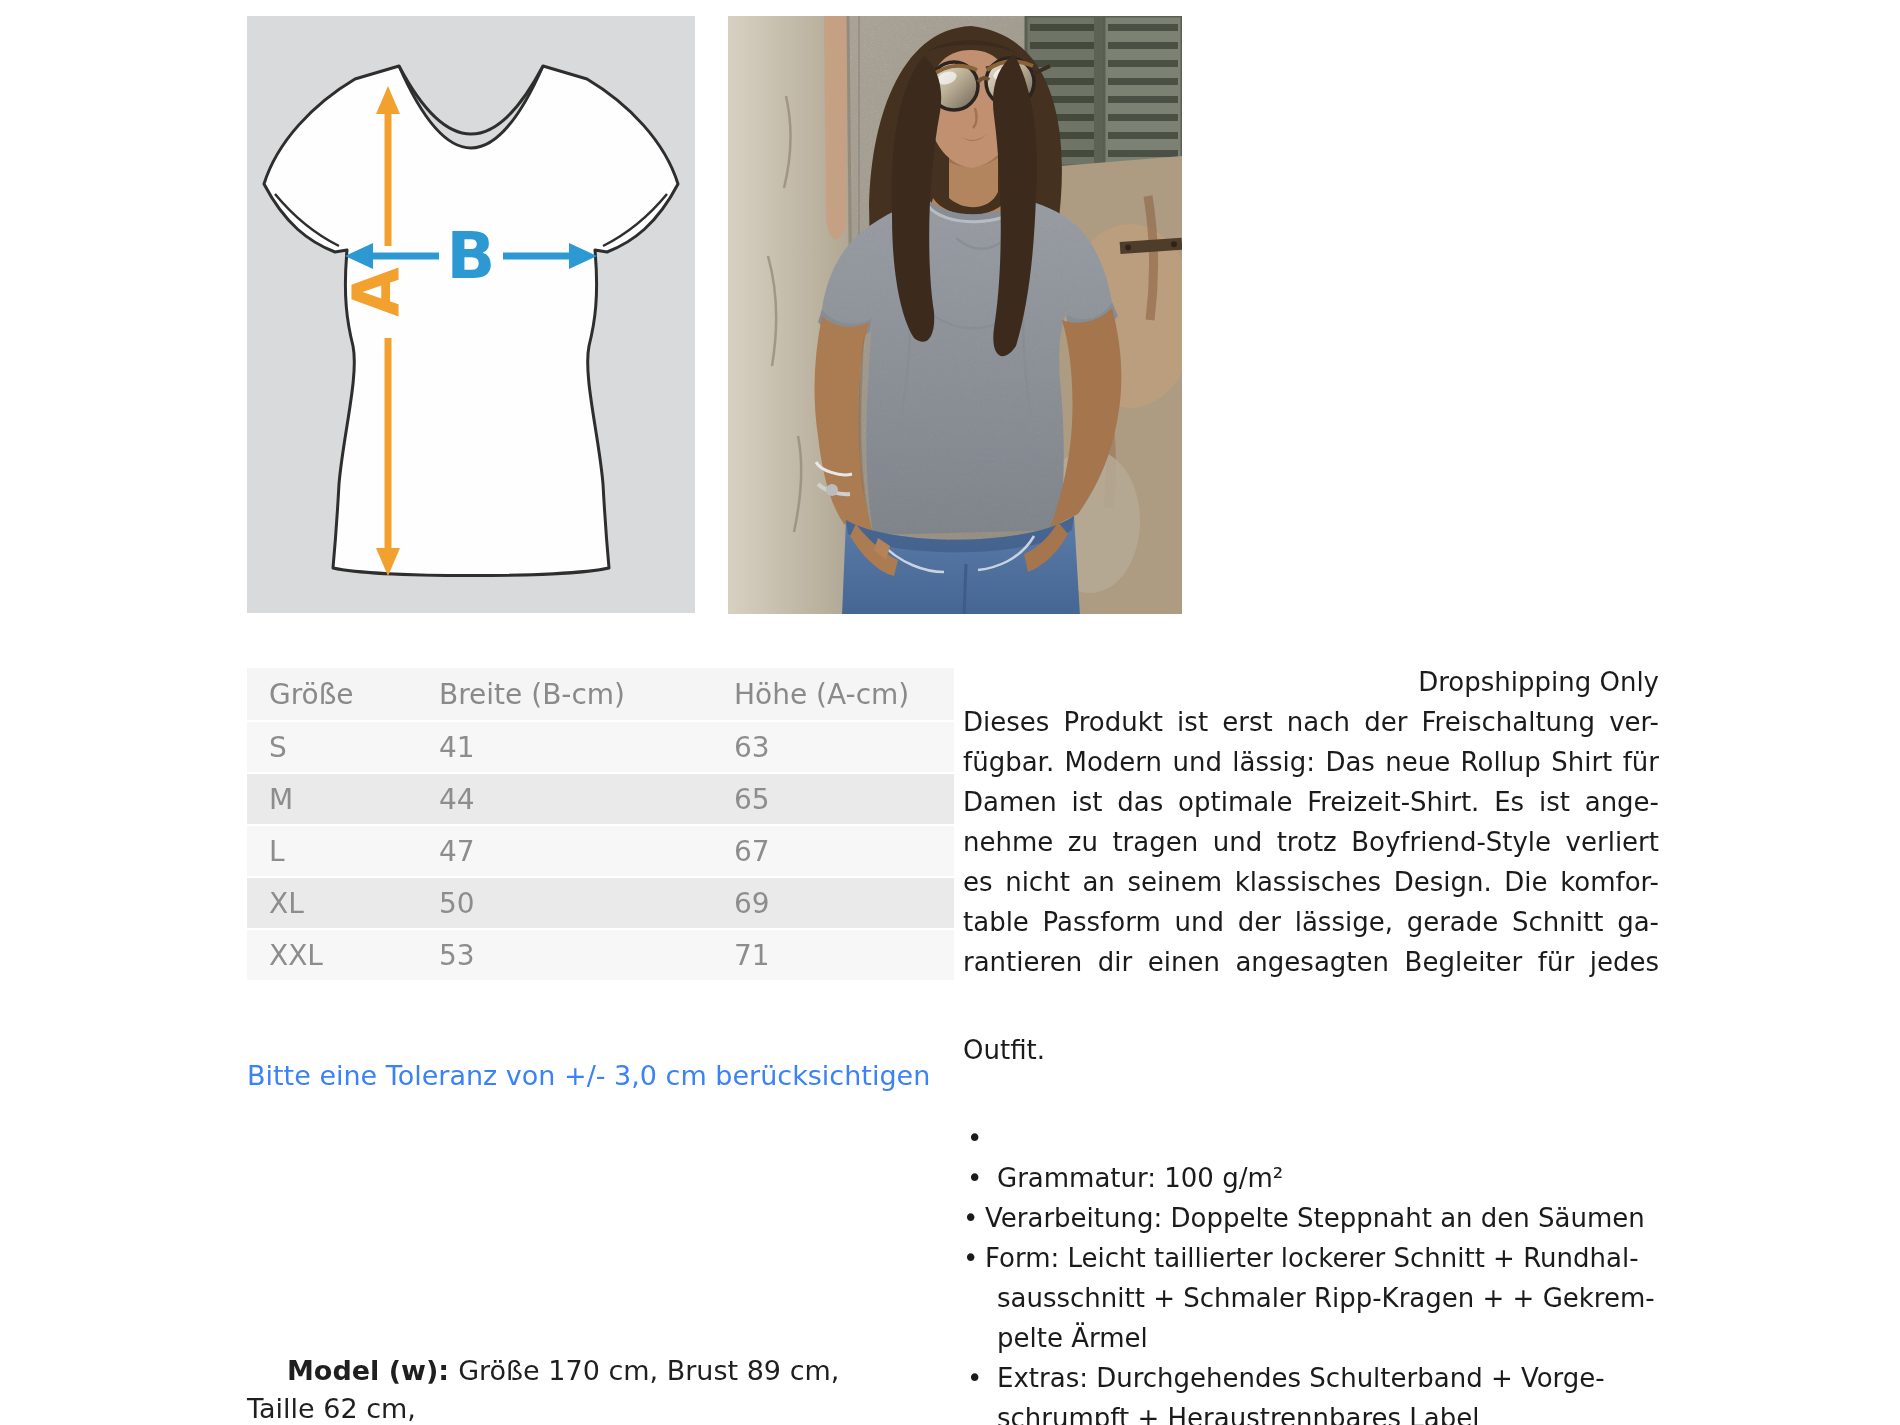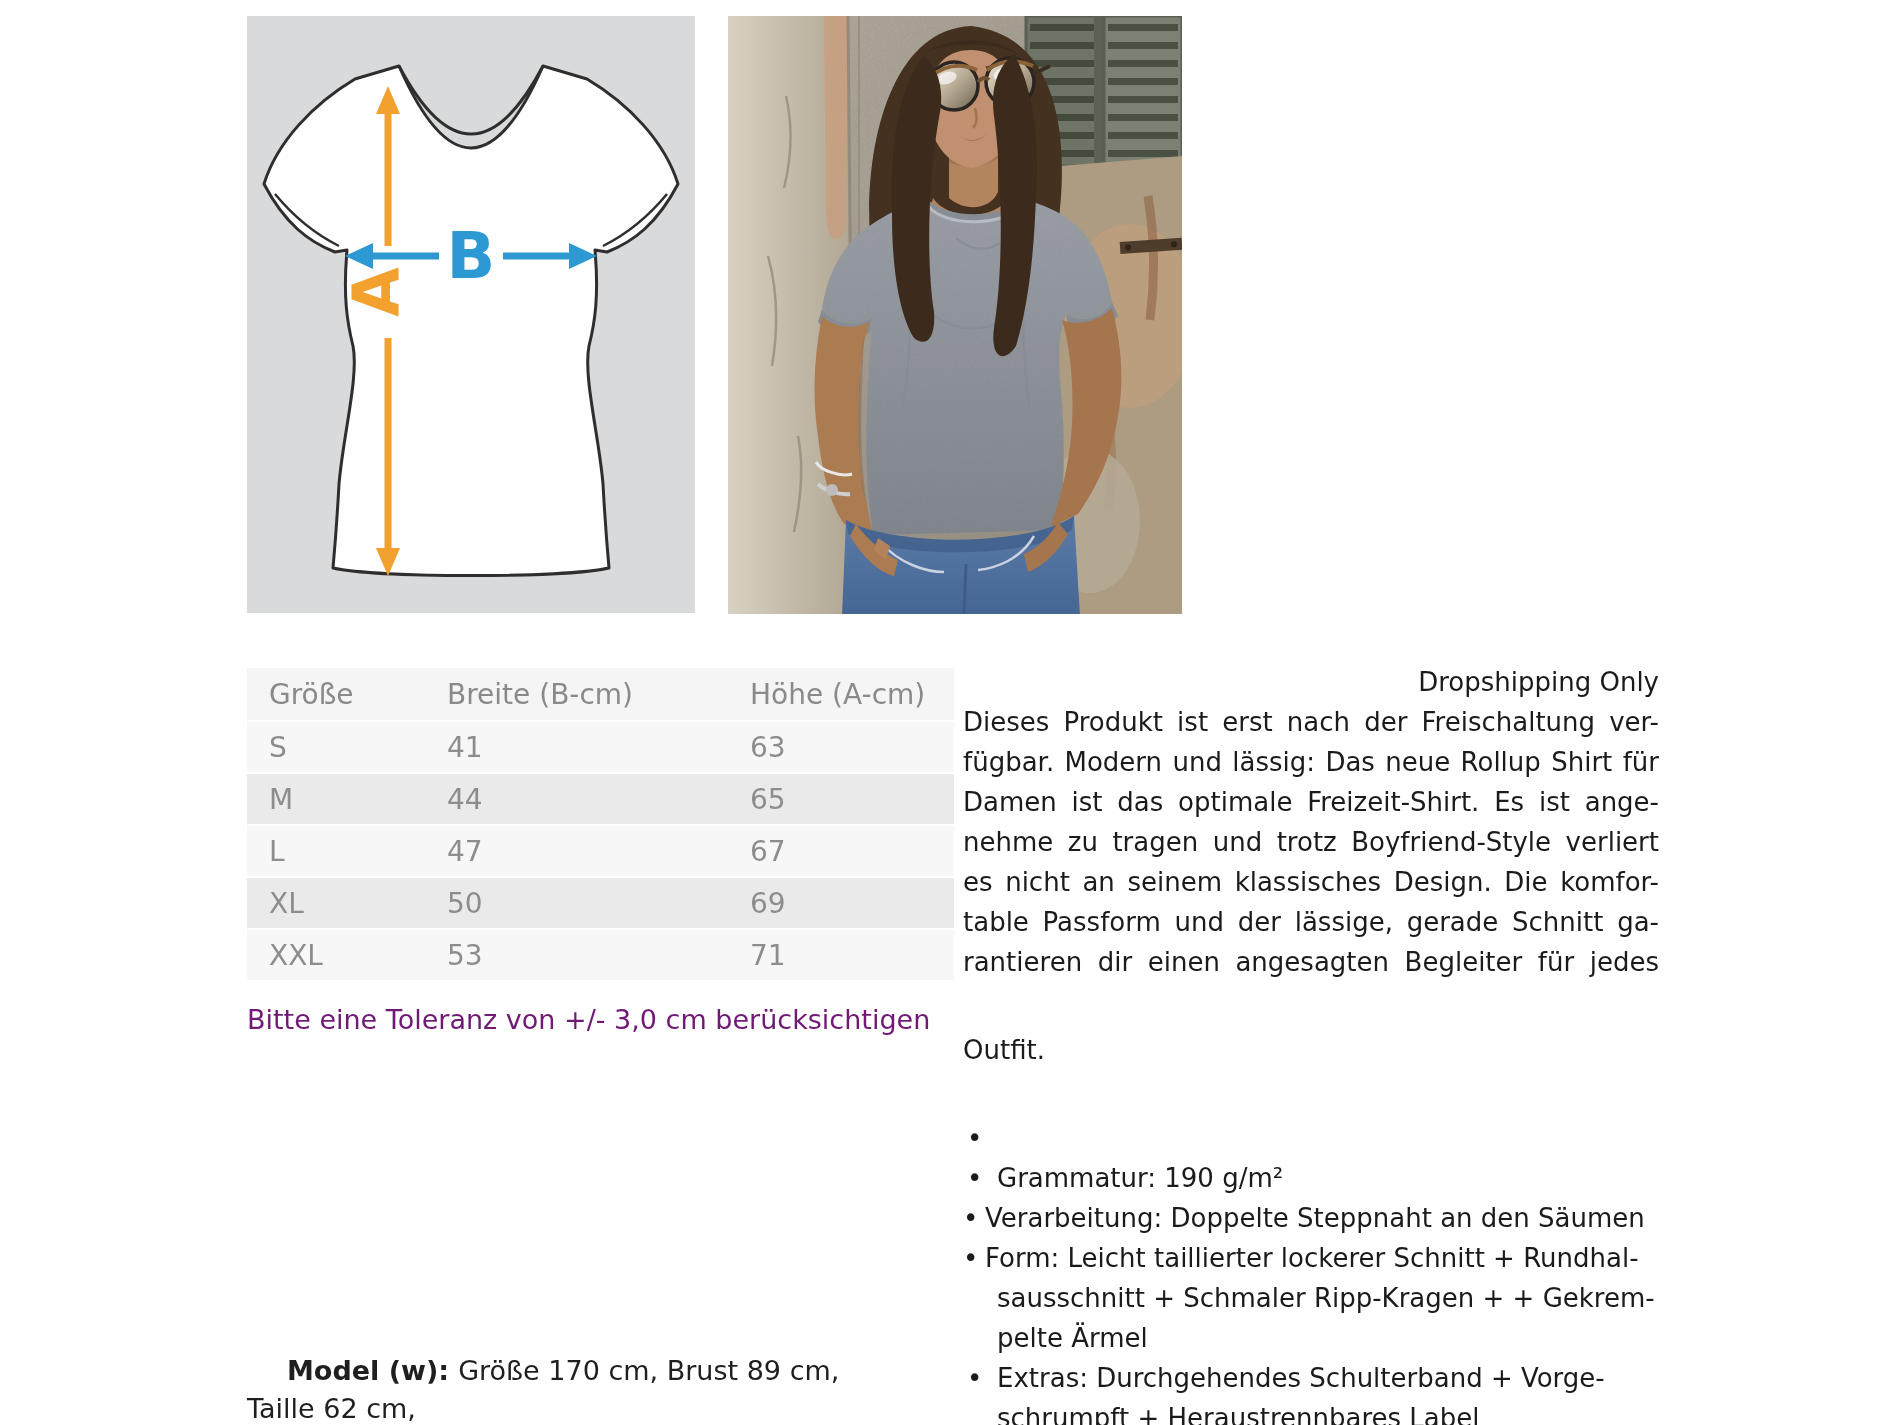--- a/index.html
+++ b/index.html
@@ -8,27 +8,27 @@
 
   
   .diagram-panel{position:absolute;left:247px;top:16px;width:448px;height:597px;background:#d8dadb;}
   .diagram-panel svg{position:absolute;left:0;top:0;}
   .photo-panel{position:absolute;left:728px;top:16px;width:454px;height:598px;overflow:hidden;}
   .photo-panel svg{position:absolute;left:0;top:0;}
 
   
   .size-table{position:absolute;left:247px;top:668px;width:707px;font-size:28px;color:#8d8d8d;}
   .t-row{display:grid;grid-template-columns:170px 295px 1fr;align-items:center;
-         height:50px;margin-bottom:2px;padding-left:22px;gap:8px;}
+         height:50px;margin-bottom:2px;padding-left:22px;}
   .t-row.t-header{height:52px;background:#f5f5f5;color:#8a8a8a;}
   .t-rows .t-row:nth-child(even){background:#eaeaea;}
   .t-rows .t-row:nth-child(odd){background:#f7f7f7;}
 
   
-  .tolerance{position:absolute;left:247px;top:1004px;font-size:27px;color:#701a75;}
+  .tolerance{position:absolute;left:247px;top:1060px;font-size:27px;color:#3b82f6;}
   .model-note{position:absolute;left:247px;top:1352px;width:620px;font-size:27px;line-height:38px;color:#1f1f1f;}
   .model-note .bold{font-weight:bold;margin-left:40px;}
   .model-note .rest{margin-left:9px;}
 
   
   .description{position:absolute;left:963px;top:662px;width:696px;font-size:26px;line-height:40px;color:#1b1b1b;}
   .desc-title{text-align:right;}
   .para-line{text-align:justify;text-align-last:justify;}
   .para .para-line:last-child{text-align-last:left;margin-top:48px;}
   .specs{margin-top:48px;}
@@ -326,21 +326,21 @@
         <div class="para-line">Outfit.</div>
       </div>
     <div class="specs">
 
         <div class="spec-line indent-a">
           <span class="bullet">•</span>
         </div>
 
         <div class="spec-line indent-a">
           <span class="bullet">•</span>
-          <span class="spec-text">Grammatur: 190 g/m²</span>
+          <span class="spec-text">Grammatur: 100 g/m²</span>
         </div>
 
         <div class="spec-line indent-b">
           <span class="bullet">•</span>
           <span class="spec-text">Verarbeitung: Doppelte Steppnaht an den Säumen</span>
         </div>
 
         <div class="spec-line indent-b">
           <span class="bullet">•</span>
           <span class="spec-text">Form: Leicht taillierter lockerer Schnitt + Rundhal-</span>

